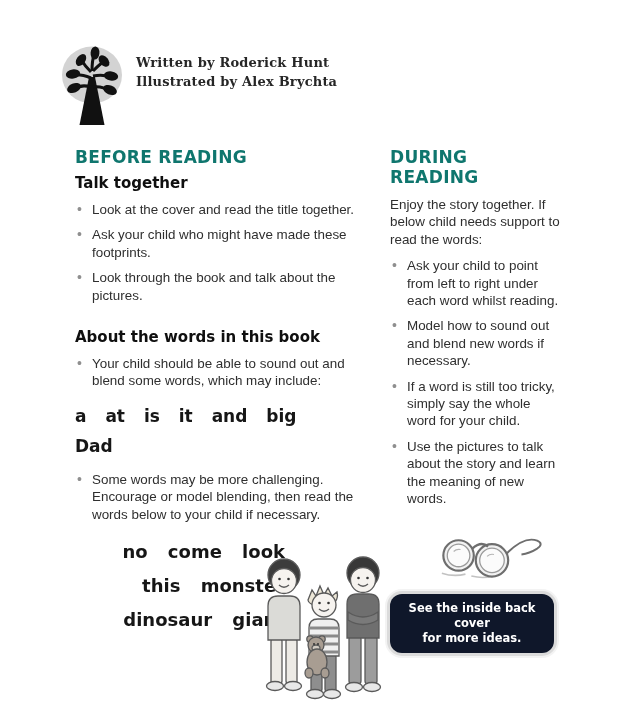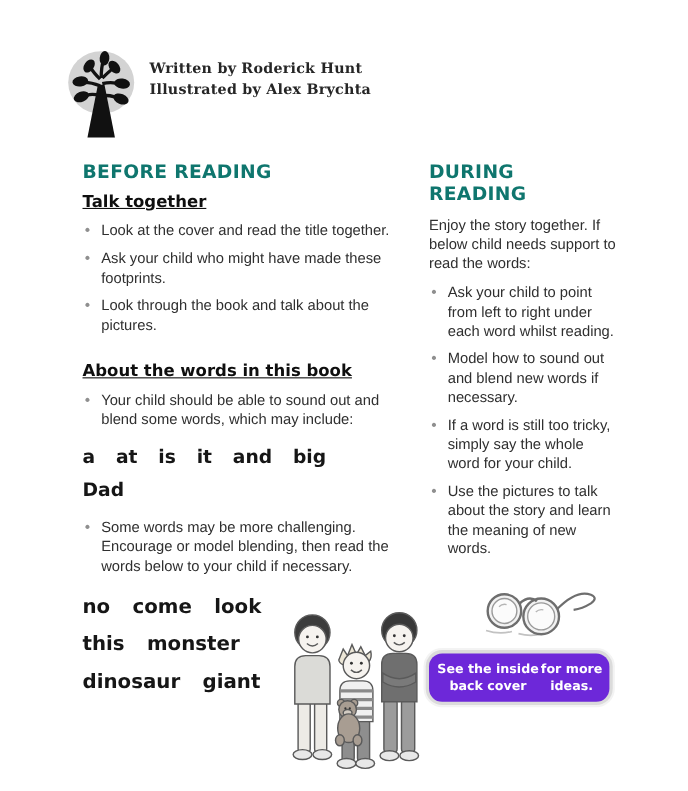--- a/index.html
+++ b/index.html
@@ -18,21 +18,21 @@
   }
   
   .col-left  { position:absolute; left:75px;  top:147px; width:296px; }
   .col-right { position:absolute; left:390px; top:147px; width:172px; }
   h1.sect {
     font-family:"DejaVu Sans", sans-serif; font-weight:800;
     font-size:17px; letter-spacing:.3px; color:#0f766e;
   }
   h2.sub {
     font-family:"DejaVu Sans", sans-serif; font-weight:800;
-    font-size:15px; color:#0f0f0f; margin-top:7px;text-decoration:underline;
+    font-size:15px; color:#0f0f0f; margin-top:7px;
   }
   h2.about { margin-top:24px; }
   .body-list { list-style:none; margin-top:9px; }
   .body-list li {
     position:relative; padding-left:17px;
     font-size:13.4px; line-height:17.4px; color:#2f2f2f;
   }
   .body-list li + li { margin-top:8px; }
   .body-list li::before {
     content:"\2022"; position:absolute; left:2px; top:0;
@@ -40,29 +40,29 @@
   }
   .intro { margin-top:9px; font-size:13.4px; line-height:17.4px; }
   .words-lg {
     margin-top:11px; font-family:"DejaVu Sans", sans-serif;
     font-weight:700; font-size:17px; line-height:30px;
     word-spacing:13px; color:#161616;
   }
   .words-xl {
     margin-top:12px; font-family:"DejaVu Sans", sans-serif;
     font-weight:700; font-size:18px; line-height:34px;
-    word-spacing:14px; color:#161616; width:210px;
+    word-spacing:14px; color:#161616; width:210px;text-align:right;
   }
   
   .glasses { display:block; margin:16px 0 0 42px; }
   .badge {
     margin-top:13px; width:164px; min-height:44px;
-    background:#6d28d9; border-radius:12px;
+    background:#0f172a; border-radius:12px;
     box-shadow:0 0 0 3px rgba(157,157,157,.28), 0 0 0 5px rgba(157,157,157,.12);
-    display:flex; flex-direction:row; justify-content:center; align-items:center;
+    display:flex; flex-direction:column; justify-content:center; align-items:center;
     padding:7px 6px;
   }
   .badge span {
     color:#ffffff; font-family:"DejaVu Sans", sans-serif; font-weight:700;
     font-size:11.5px; line-height:15px; text-align:center;
   }
   
   .children { position:absolute; left:254px; top:544px; }
 </style>
 </head>

